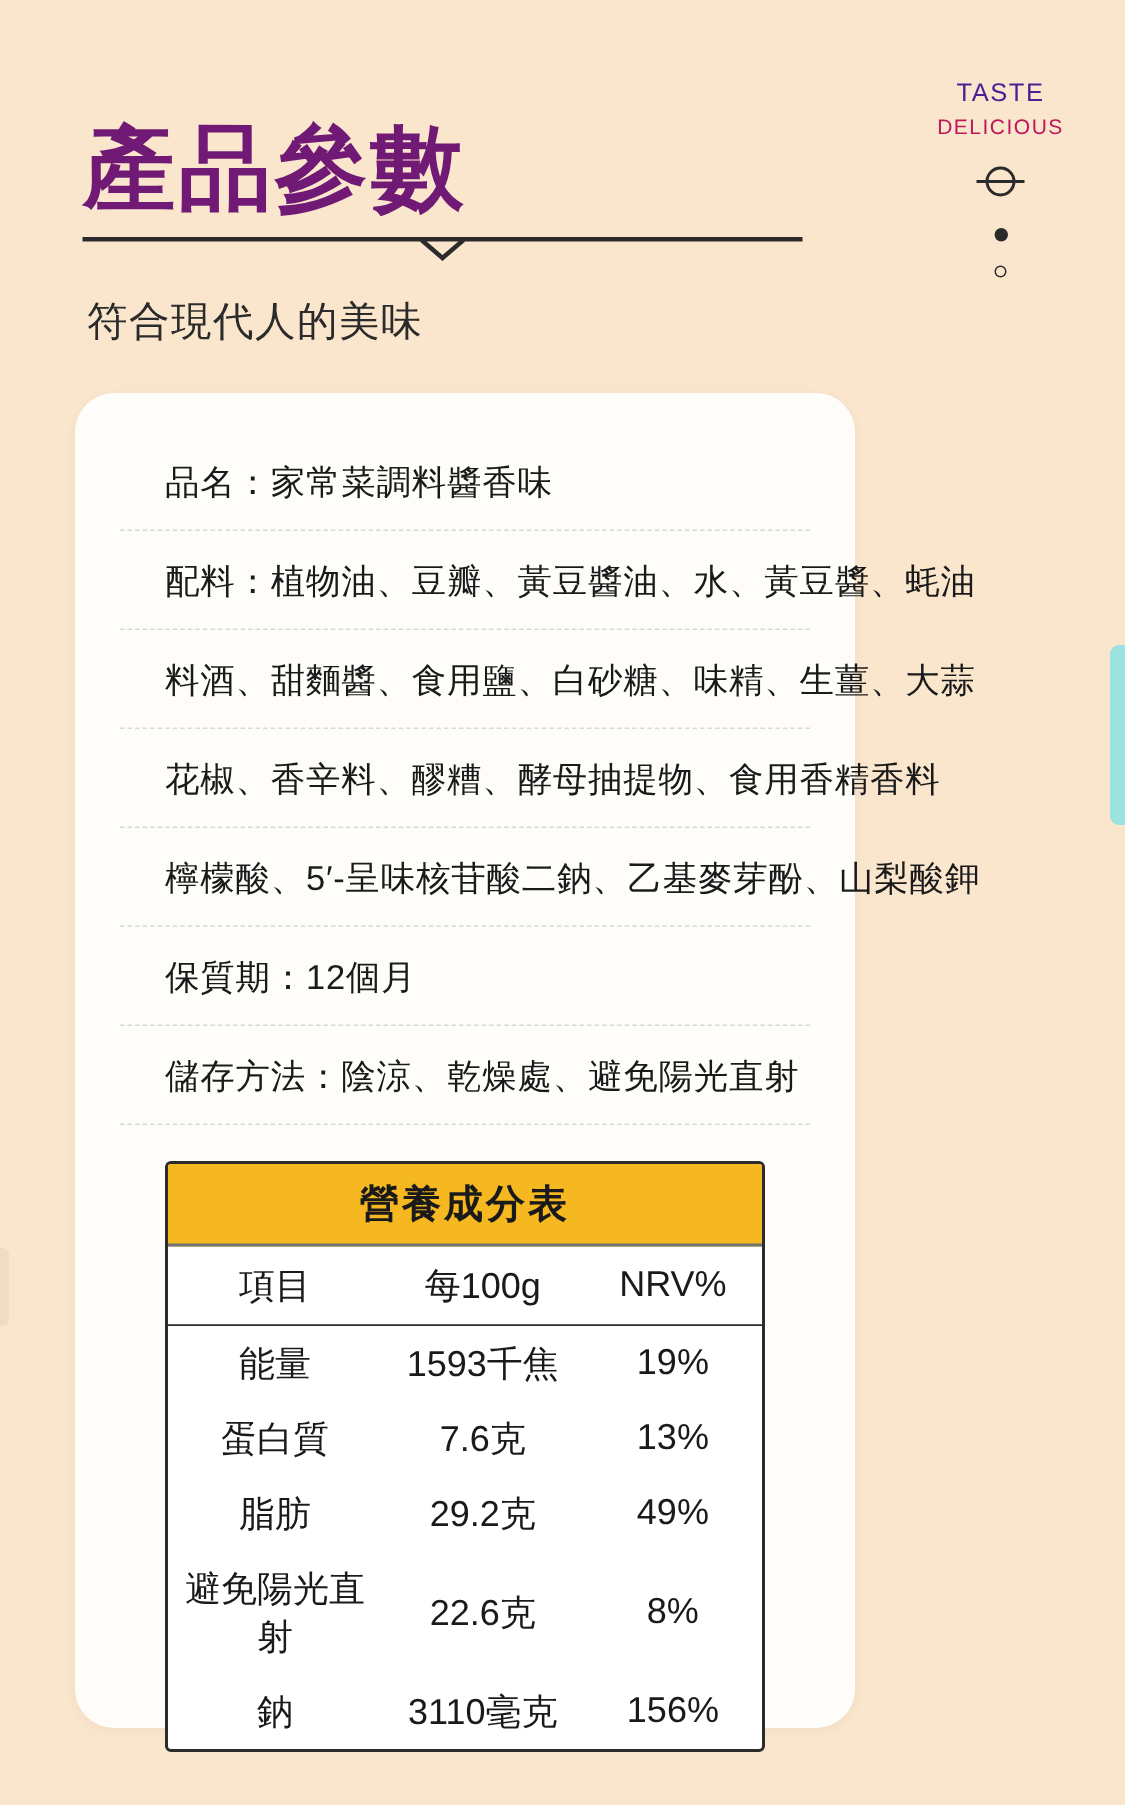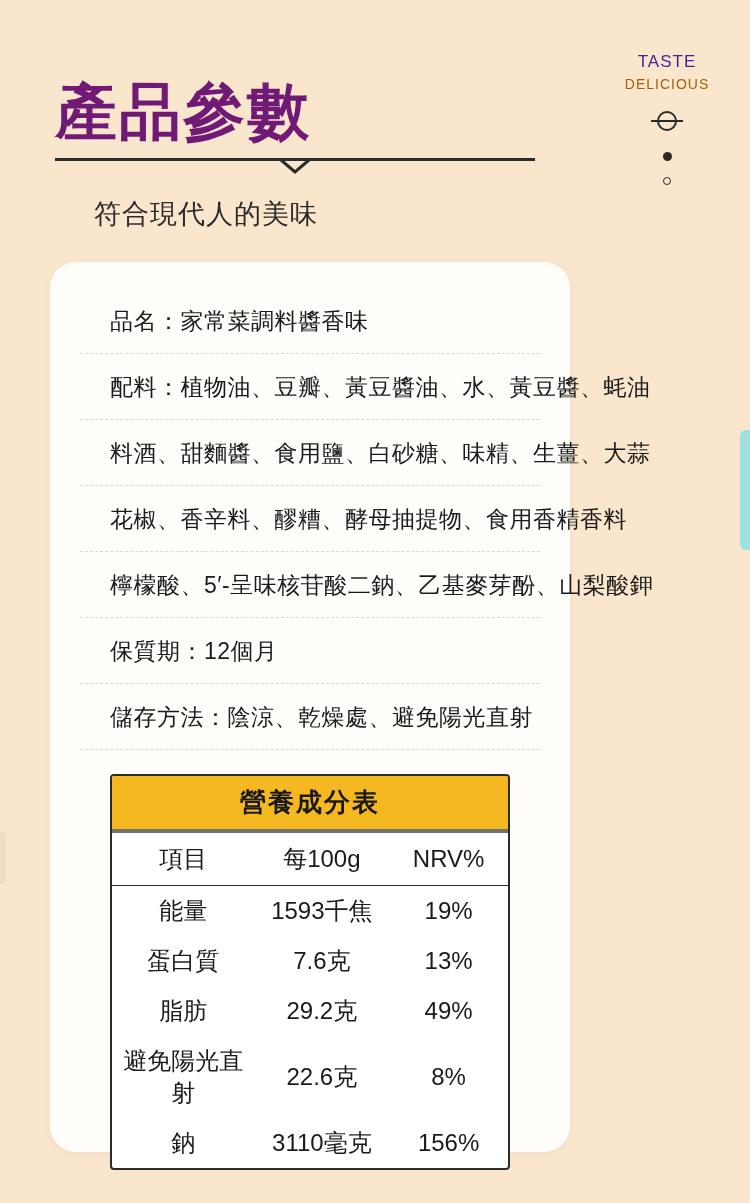--- a/index.html
+++ b/index.html
@@ -45,39 +45,38 @@
     overflow: hidden;
   }
   .title-chevron svg { display: block; }
   .subtitle {
     position: absolute;
     left: 58px;
     top: 196px;
     font-size: 27px;
     color: #2b2b2b;
     letter-spacing: 1px;
-    margin-left: 36px;
   }
 
   .taste-block {
     position: absolute;
     right: 28px;
     top: 52px;
     text-align: center;
     width: 110px;
   }
   .taste-line1 {
     font-size: 17px;
     letter-spacing: 1px;
     color: #4c1d95;
   }
   .taste-line2 {
     font-size: 14px;
     letter-spacing: 1px;
-    color: #a16207;
+    color: #be185d;
     margin-top: 4px;
   }
   .saturn {
     margin: 12px auto 0 auto;
     width: 40px;
     height: 34px;
     position: relative;
   }
   .dot-lg {
     width: 9px; height: 9px; border-radius: 50%;
@@ -123,21 +122,21 @@
     background: #fff;
   }
   .nutri-title {
     background: #f5b820;
     text-align: center;
     font-size: 26px;
     font-weight: bold;
     color: #1a1a1a;
     padding: 9px 0;
     letter-spacing: 2px;
-    border-bottom: 4px solid #737373;
+    border-bottom: 2px solid #737373;
   }
   table.nutri-table {
     width: 100%;
     border-collapse: collapse;
     font-size: 24px;
     color: #1a1a1a;
   }
   table.nutri-table th {
     font-weight: normal;
     padding: 10px 0;

